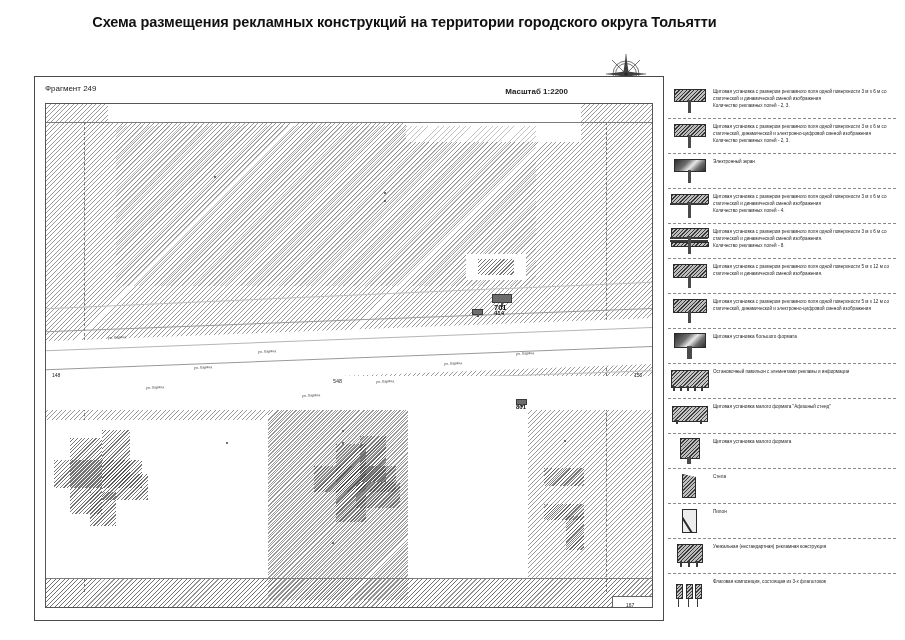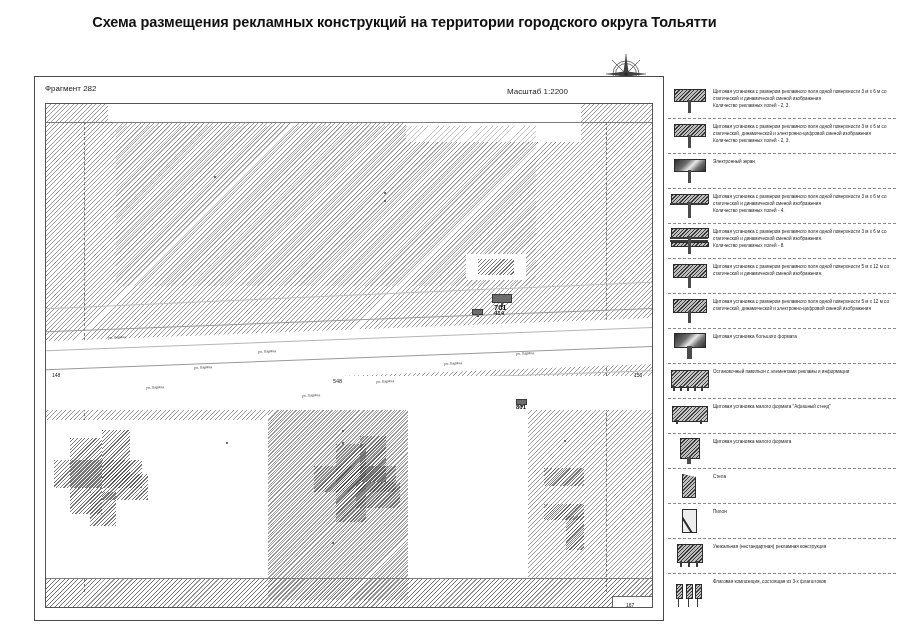--- a/index.html
+++ b/index.html
@@ -19,21 +19,21 @@
     position:absolute;left:34px;top:76px;width:628px;height:543px;
     border:1px solid #4a4a4a;background:#fff;overflow:hidden;
   }
   .map-header{
     position:absolute;left:0;top:0;width:100%;height:26px;
   }
   .fragment-label{
     position:absolute;left:10px;top:7px;font-size:8px;color:#222;
   }
   .scale-label{
-    position:absolute;right:95px;top:10px;font-size:8px;color:#222;
+    position:absolute;right:95px;top:10px;font-size:8px;color:#222;font-weight:bold;
   }
   
   .map-frame{
     position:absolute;left:10px;top:26px;right:10px;bottom:12px;
     border:1px solid #555;background:#fff;overflow:hidden;
   }
   
   .hatch{
     position:absolute;
     background-image:repeating-linear-gradient(135deg,
@@ -175,21 +175,21 @@
       <polygon points="38,38 27,27 26,26 27.5,27.5"></polygon>
     </g>
     <circle cx="26" cy="26" r="1.6" fill="#222"></circle>
     <circle cx="26" cy="49" r="1.2" fill="#333"></circle>
   </svg>
 </div>
 
 <div class="map-panel">
 
   <div class="map-header">
-    <div class="fragment-label">Фрагмент 282</div>
+    <div class="fragment-label">Фрагмент 249</div>
     <div class="scale-label">Масштаб 1:2200</div>
   </div>
 
   <div class="map-frame">
 
     <div class="hatch" style="left:0;top:0;width:608px;height:505px;"></div>
 
     <div class="white-block" style="left:62px;top:0;width:300px;height:18px;"></div>
     <div class="white-block" style="left:360px;top:0;width:175px;height:38px;"></div>
 

